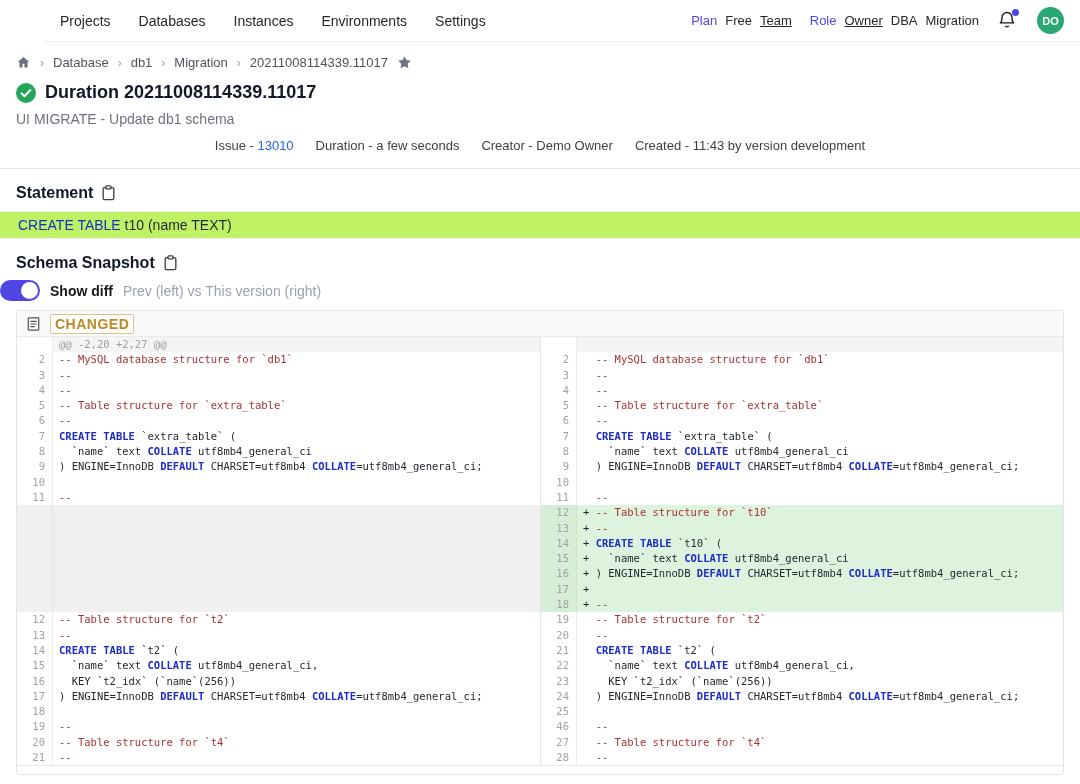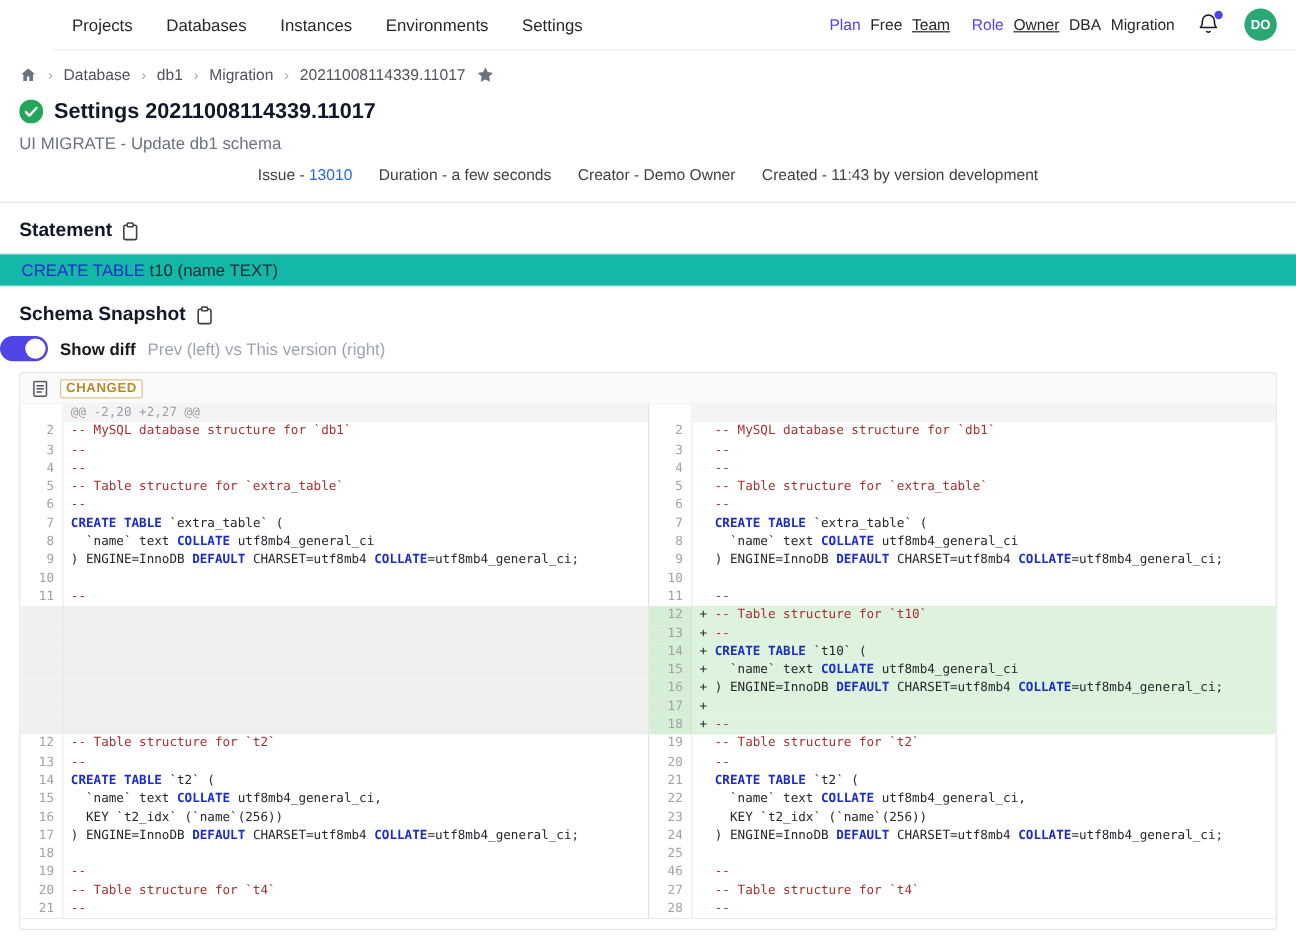--- a/index.html
+++ b/index.html
@@ -40,38 +40,38 @@
   .meta-row { display:flex; gap:22px; margin:11px 16px 0; font-size:13px; color:#3f3f46;justify-content:center; }
   .meta-row a { color:var(--link); text-decoration:none; cursor:pointer; }
   .hr { margin-top:15px; border-top:1px solid #e5e7eb; }
 
   
   .section-head { display:flex; align-items:center; gap:8px; margin:15px 16px 0; }
   .section-title { font-size:16px; font-weight:bold; color:#111827; }
   .copy-ico { cursor:pointer; }
   .copy-ico svg { width:15px; height:16px; stroke:#3f3f46; fill:none; stroke-width:1.5; display:block; }
 
-  .stmt-box { margin-top:9px; background:#14b8a6; border-top:1px solid #f1f1f3;
+  .stmt-box { margin-top:9px; background:#bef264; border-top:1px solid #f1f1f3;
     border-bottom:1px solid #f1f1f3; padding:5px 16px 5px 18px; font-size:14px; color:#1f2937; }
   .stmt-box .k { color:var(--kw); }
 
   .toggle-row { display:flex; align-items:center; gap:10px; margin:8px 0 0; }
   .switch { width:40px; height:21px; border-radius:11px; background:var(--accent);
     position:relative; cursor:pointer; flex:none; }
   .switch .knob { position:absolute; top:2px; right:2px; width:17px; height:17px;
     border-radius:50%; background:#fff; }
   .toggle-label { font-size:14px; font-weight:bold; color:#18181b; }
   .toggle-hint { font-size:14px; color:#9ca3af; }
 
   
   .diff-wrap { margin:9px 16px 0; border:1px solid #e4e4e7; border-radius:3px; }
   .diff-head { height:26px; display:flex; align-items:center; gap:10px; padding:0 10px;
     background:#fafafa; border-bottom:1px solid #e9e9ec; border-radius:3px 3px 0 0; }
   .doc-ico svg { width:13px; height:14px; display:block; stroke:#52525b; fill:none; stroke-width:1.4; }
-  .badge { font-size:11px; font-weight:bold; letter-spacing:.5px; color:var(--badge);
+  .badge { font-size:14px; font-weight:bold; letter-spacing:.5px; color:var(--badge);
     border:1px solid var(--badgeBorder); border-radius:2px; padding:1px 4px; background:#fff; }
 
   .diff-body { display:flex; font-family:"DejaVu Sans Mono", monospace; font-size:10.5px; }
   .pane { width:50%; overflow:hidden; }
   .pane-right { border-left:1px solid #e4e4e7; }
   .row { display:flex; height:15.3px; line-height:15.3px; }
   .gut { flex:none; width:36px; text-align:right; padding-right:7px; color:#a1a1aa;
     border-right:1px solid #ededed; background:#fff; }
   .code { flex:1; white-space:pre; overflow:hidden; padding-left:6px; color:#24292e; }
   .row.hunk .code { background:var(--hunkBg); color:var(--hunkText); }
@@ -141,21 +141,21 @@
   </span>
 </div>
 
 <div class="title-row">
   <span class="check-ico">
     <svg viewBox="0 0 20 20">
         <circle cx="10" cy="10" r="10" fill="#23a55a"></circle>
       <path d="M5.6 10.4l2.9 2.9 5.9-6.3" stroke="#fff" stroke-width="2" fill="none" stroke-linecap="round" stroke-linejoin="round"></path>
       </svg>
   </span>
-  <span class="page-title">Settings 20211008114339.11017</span>
+  <span class="page-title">Duration 20211008114339.11017</span>
 </div>
 <div class="subtitle">UI MIGRATE - Update db1 schema</div>
 <div class="meta-row" id="meta-row">
     <span>Issue - <a>13010</a></span>
     <span>Duration - a few seconds</span>
     <span>Creator - Demo Owner</span>
     <span>Created - 11:43 by version development</span>
   </div>
 <div class="hr"></div>
 

